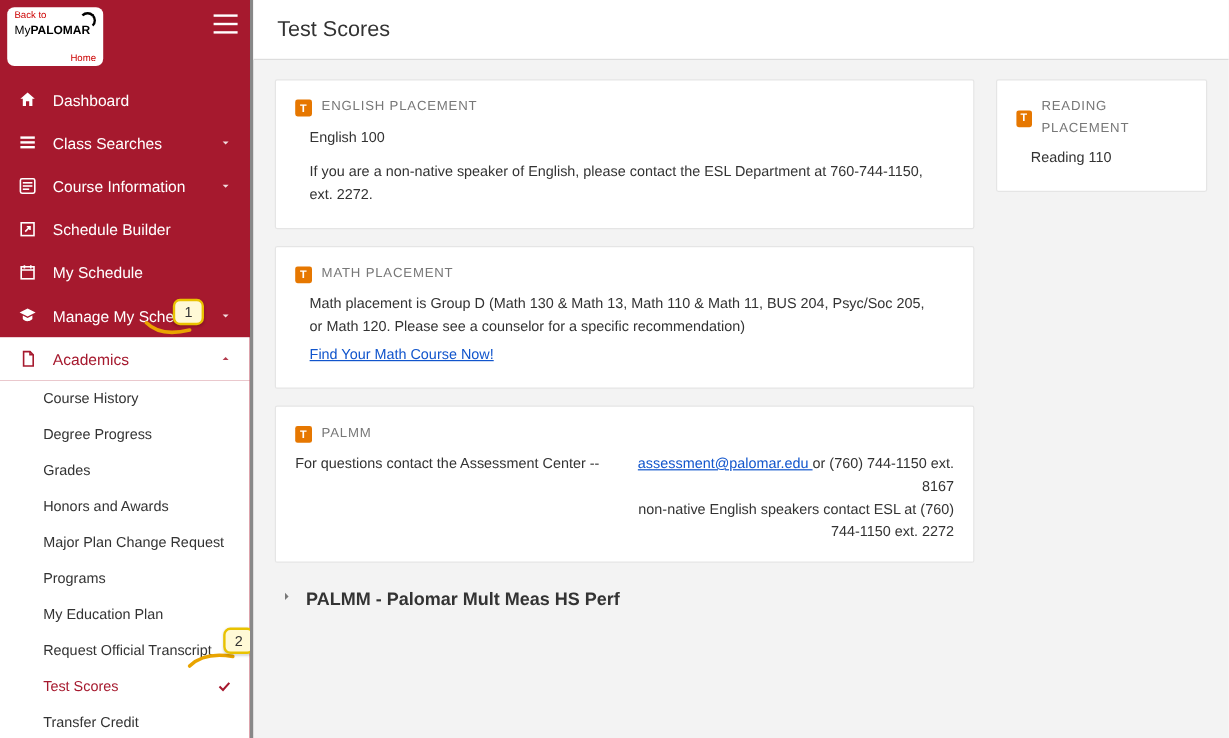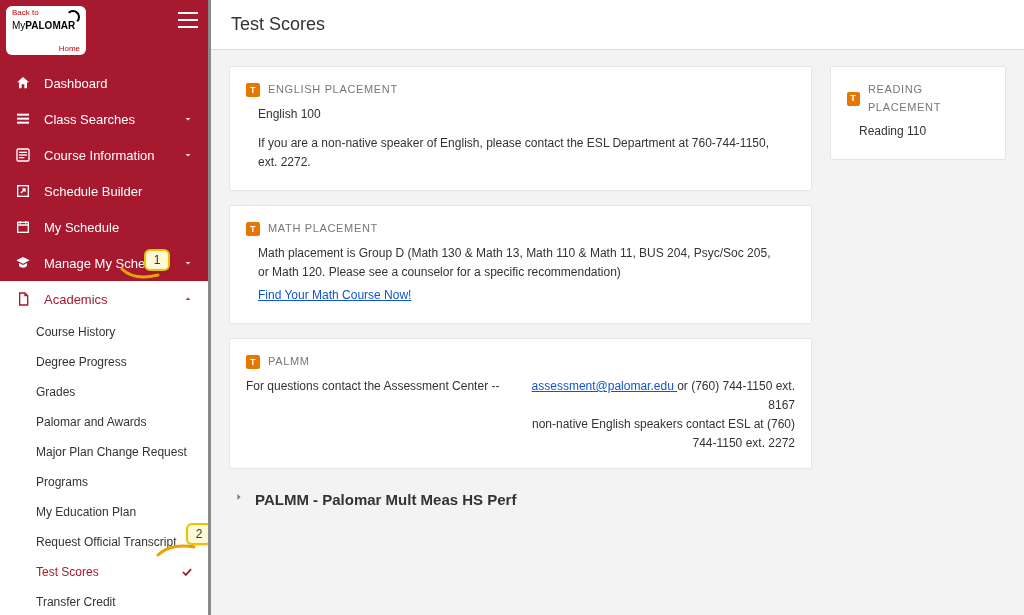--- a/index.html
+++ b/index.html
@@ -285,21 +285,21 @@
       <li class="sub-item">
           <span>Course History</span>
         </li>
       <li class="sub-item">
           <span>Degree Progress</span>
         </li>
       <li class="sub-item">
           <span>Grades</span>
         </li>
       <li class="sub-item">
-          <span>Palomar and Awards</span>
+          <span>Honors and Awards</span>
         </li>
       <li class="sub-item">
           <span>Major Plan Change Request</span>
         </li>
       <li class="sub-item">
           <span>Programs</span>
         </li>
       <li class="sub-item">
           <span>My Education Plan</span>
         </li>

